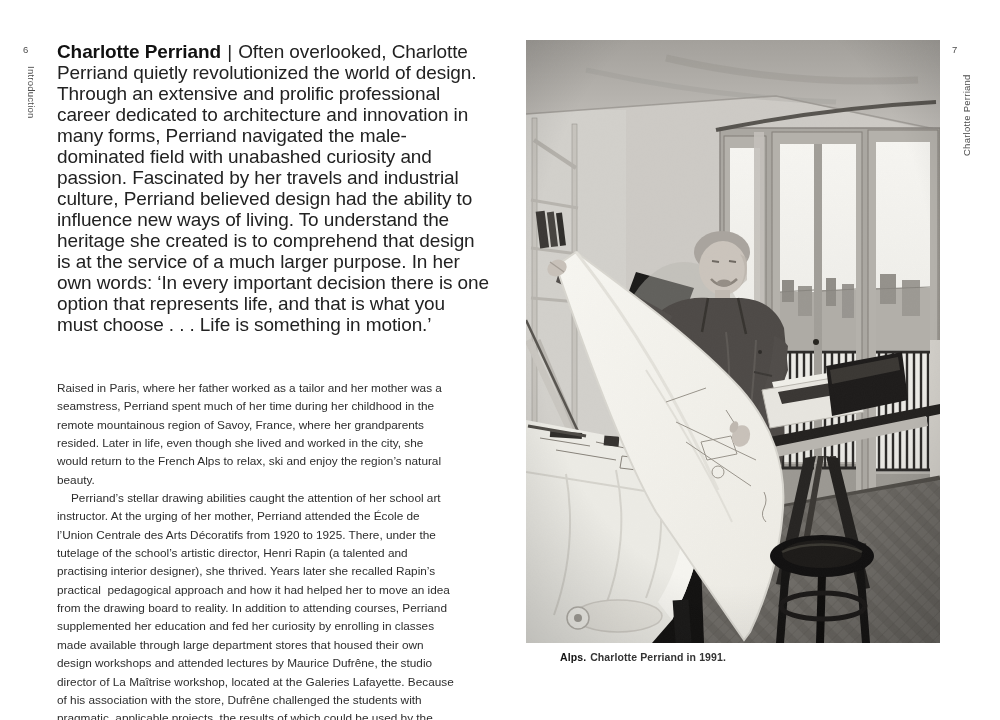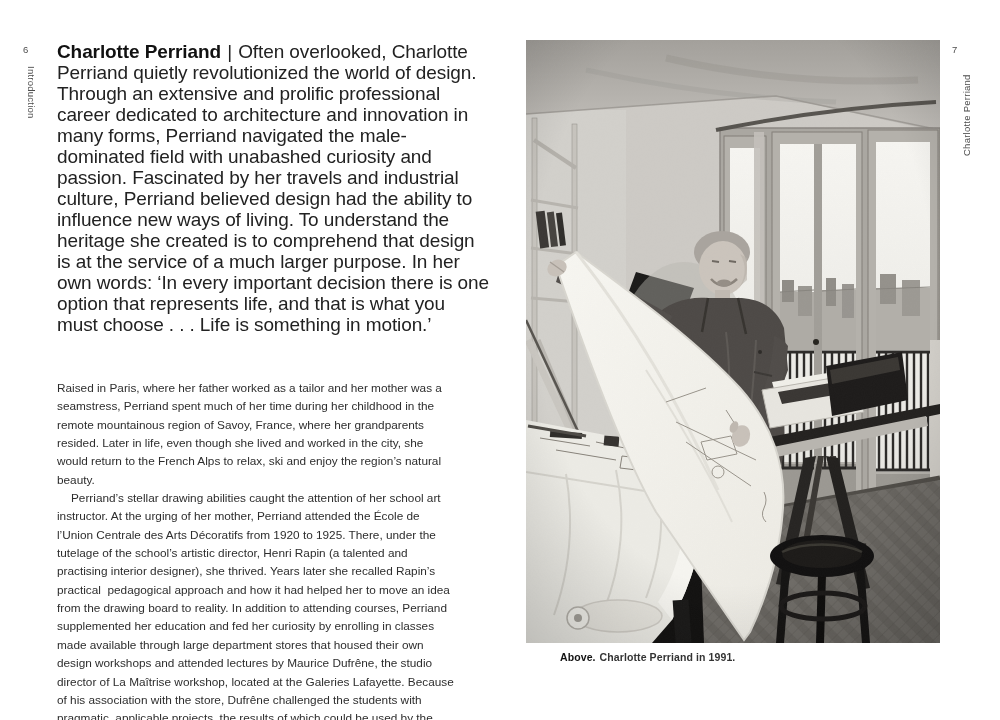--- a/index.html
+++ b/index.html
@@ -308,17 +308,17 @@
         <ellipse cx="296" cy="516" rx="52" ry="21" fill="#111010"></ellipse>
         <ellipse cx="296" cy="514" rx="40" ry="14" fill="#1c1a18"></ellipse>
         <path d="M256,512 A52,21 0 0 1 336,512" stroke="#413e38" stroke-width="2.5" fill="none" opacity="0.8"></path>
       </g>
 
       <rect x="0" y="0" width="414" height="603" fill="url(#vignG)"></rect>
       <rect x="0" y="0" width="414" height="603" filter="url(#grain)" opacity="0.06"></rect>
     </svg>
   </div>
 
-  <div class="caption"><span class="cap-bold">Above.</span><span class="cap-text">Charlotte Perriand in 1991.</span></div>
+  <div class="caption"><span class="cap-bold">Alps.</span><span class="cap-text">Charlotte Perriand in 1991.</span></div>
 
   <div class="page-num pn-right">7</div>
   <div class="vlabel vlabel-right">Charlotte Perriand</div>
 </div>
 
 </body></html>

